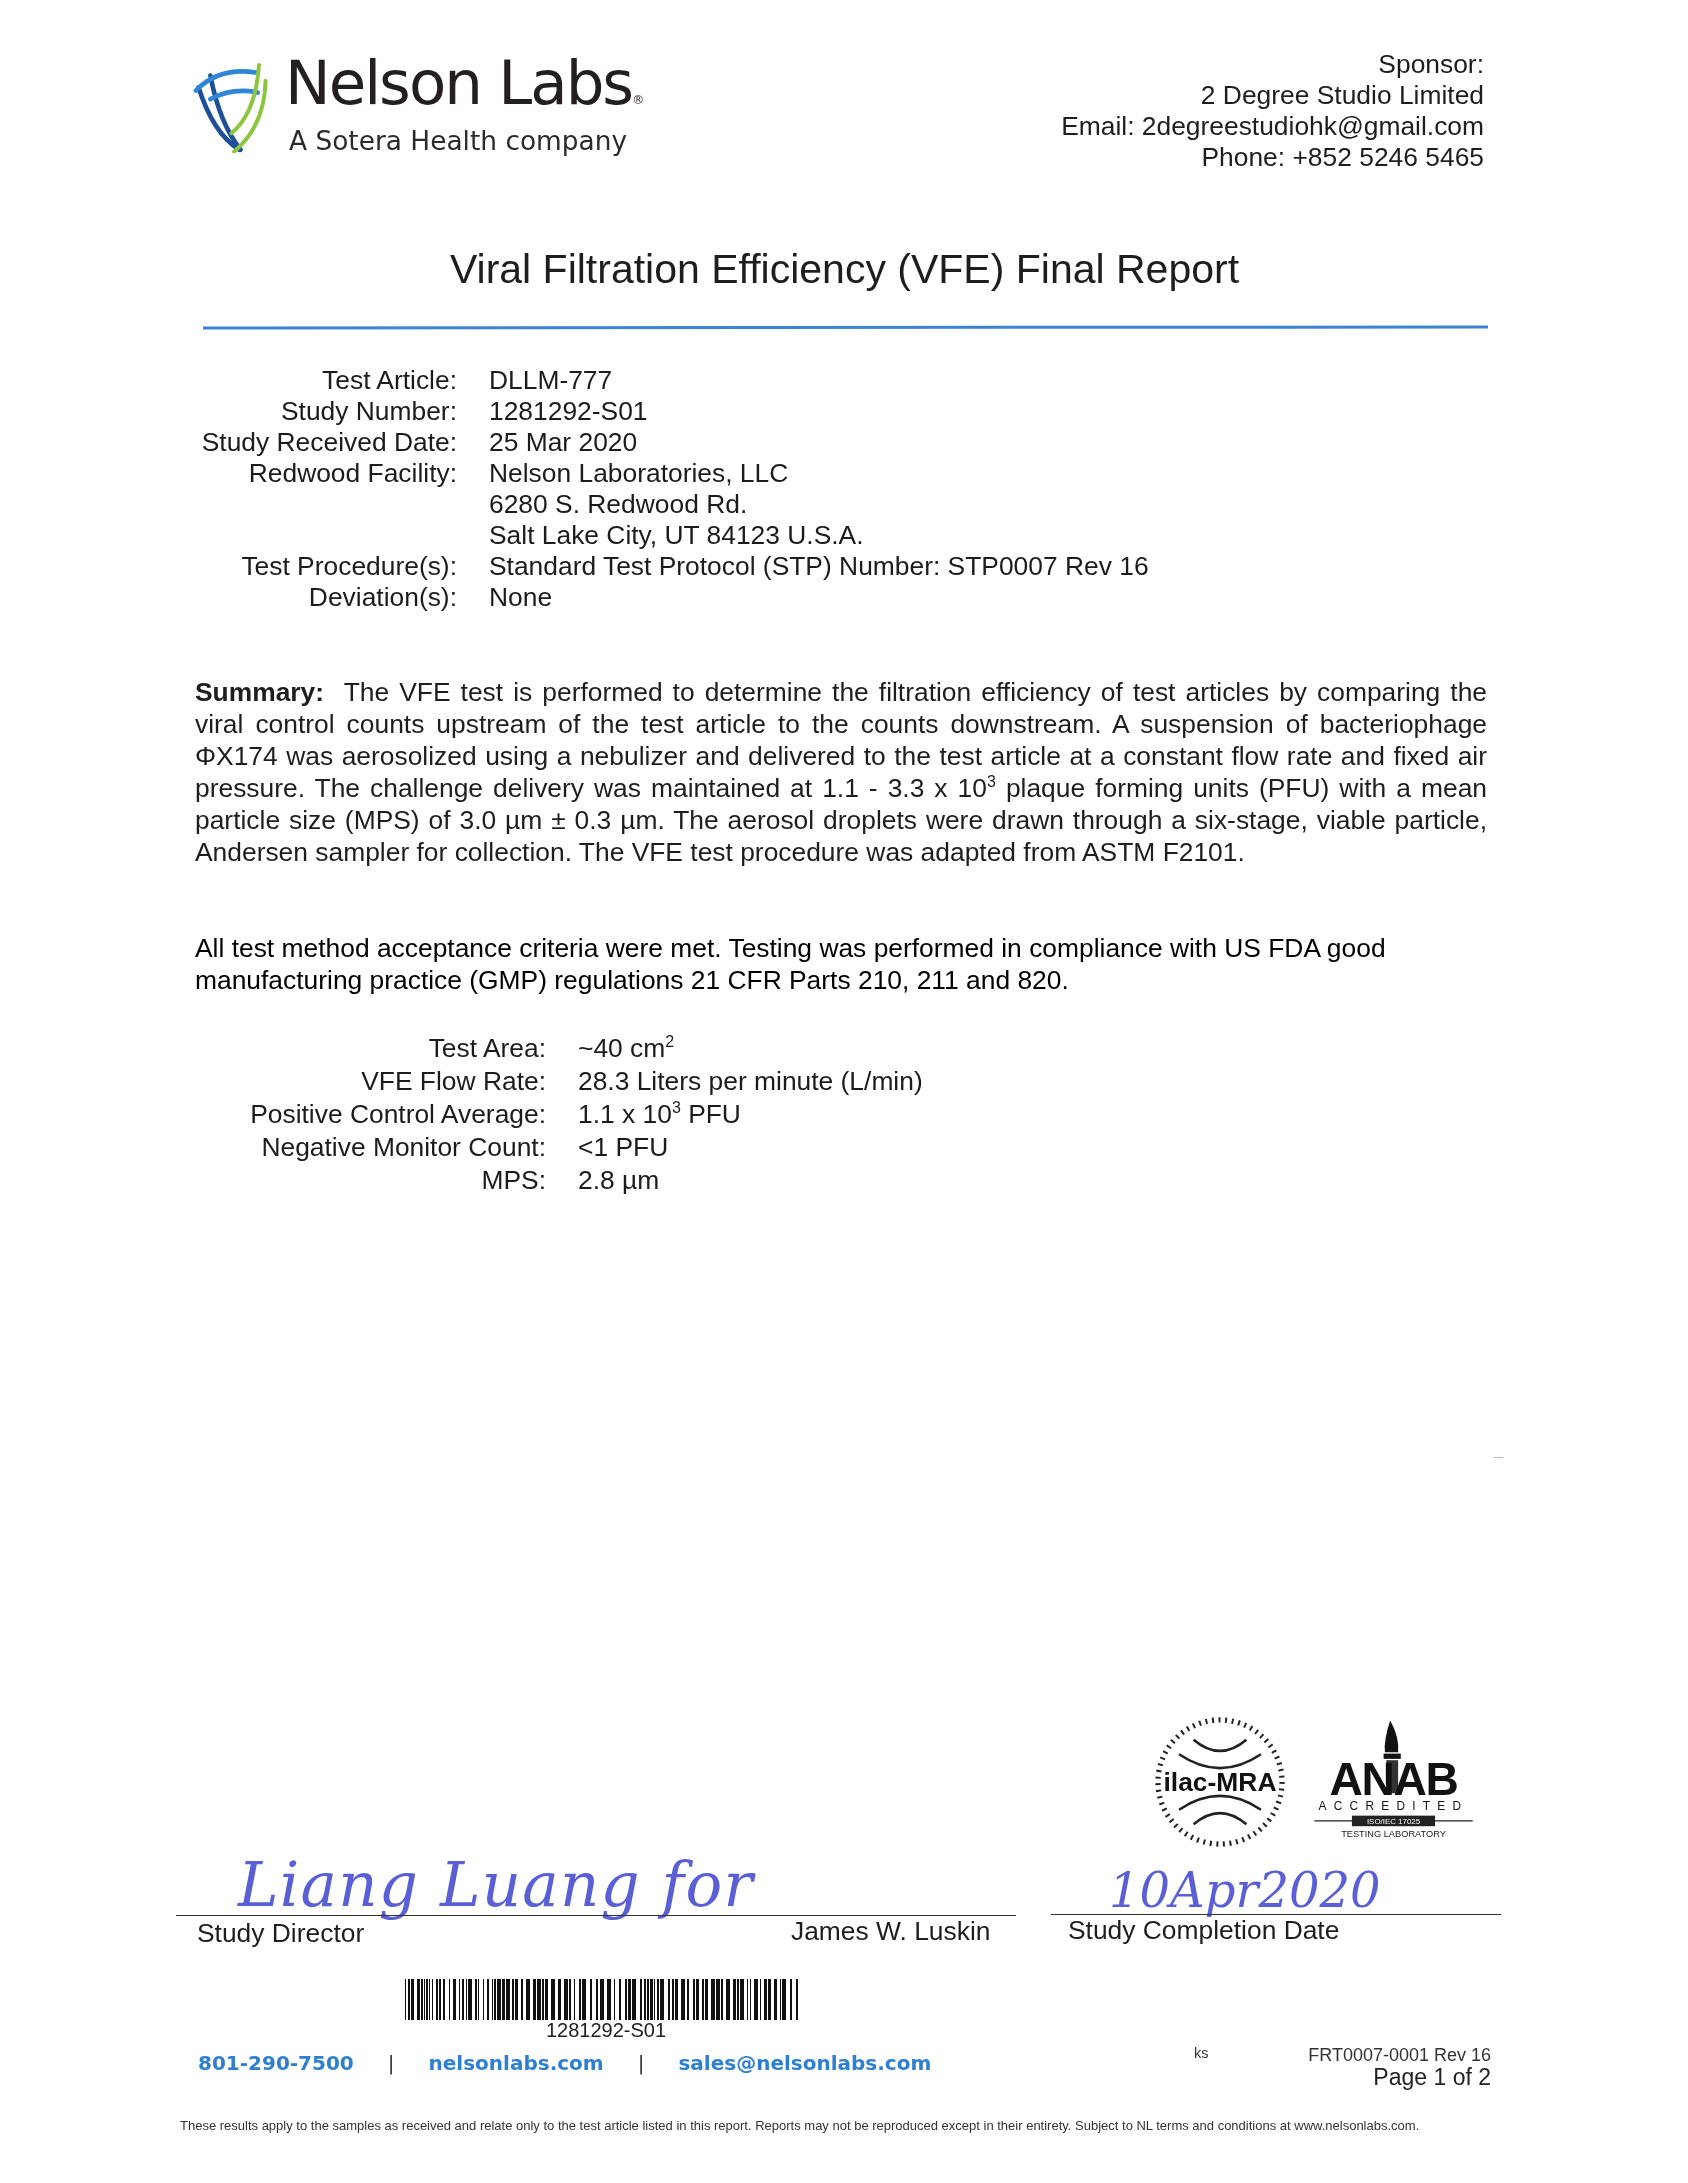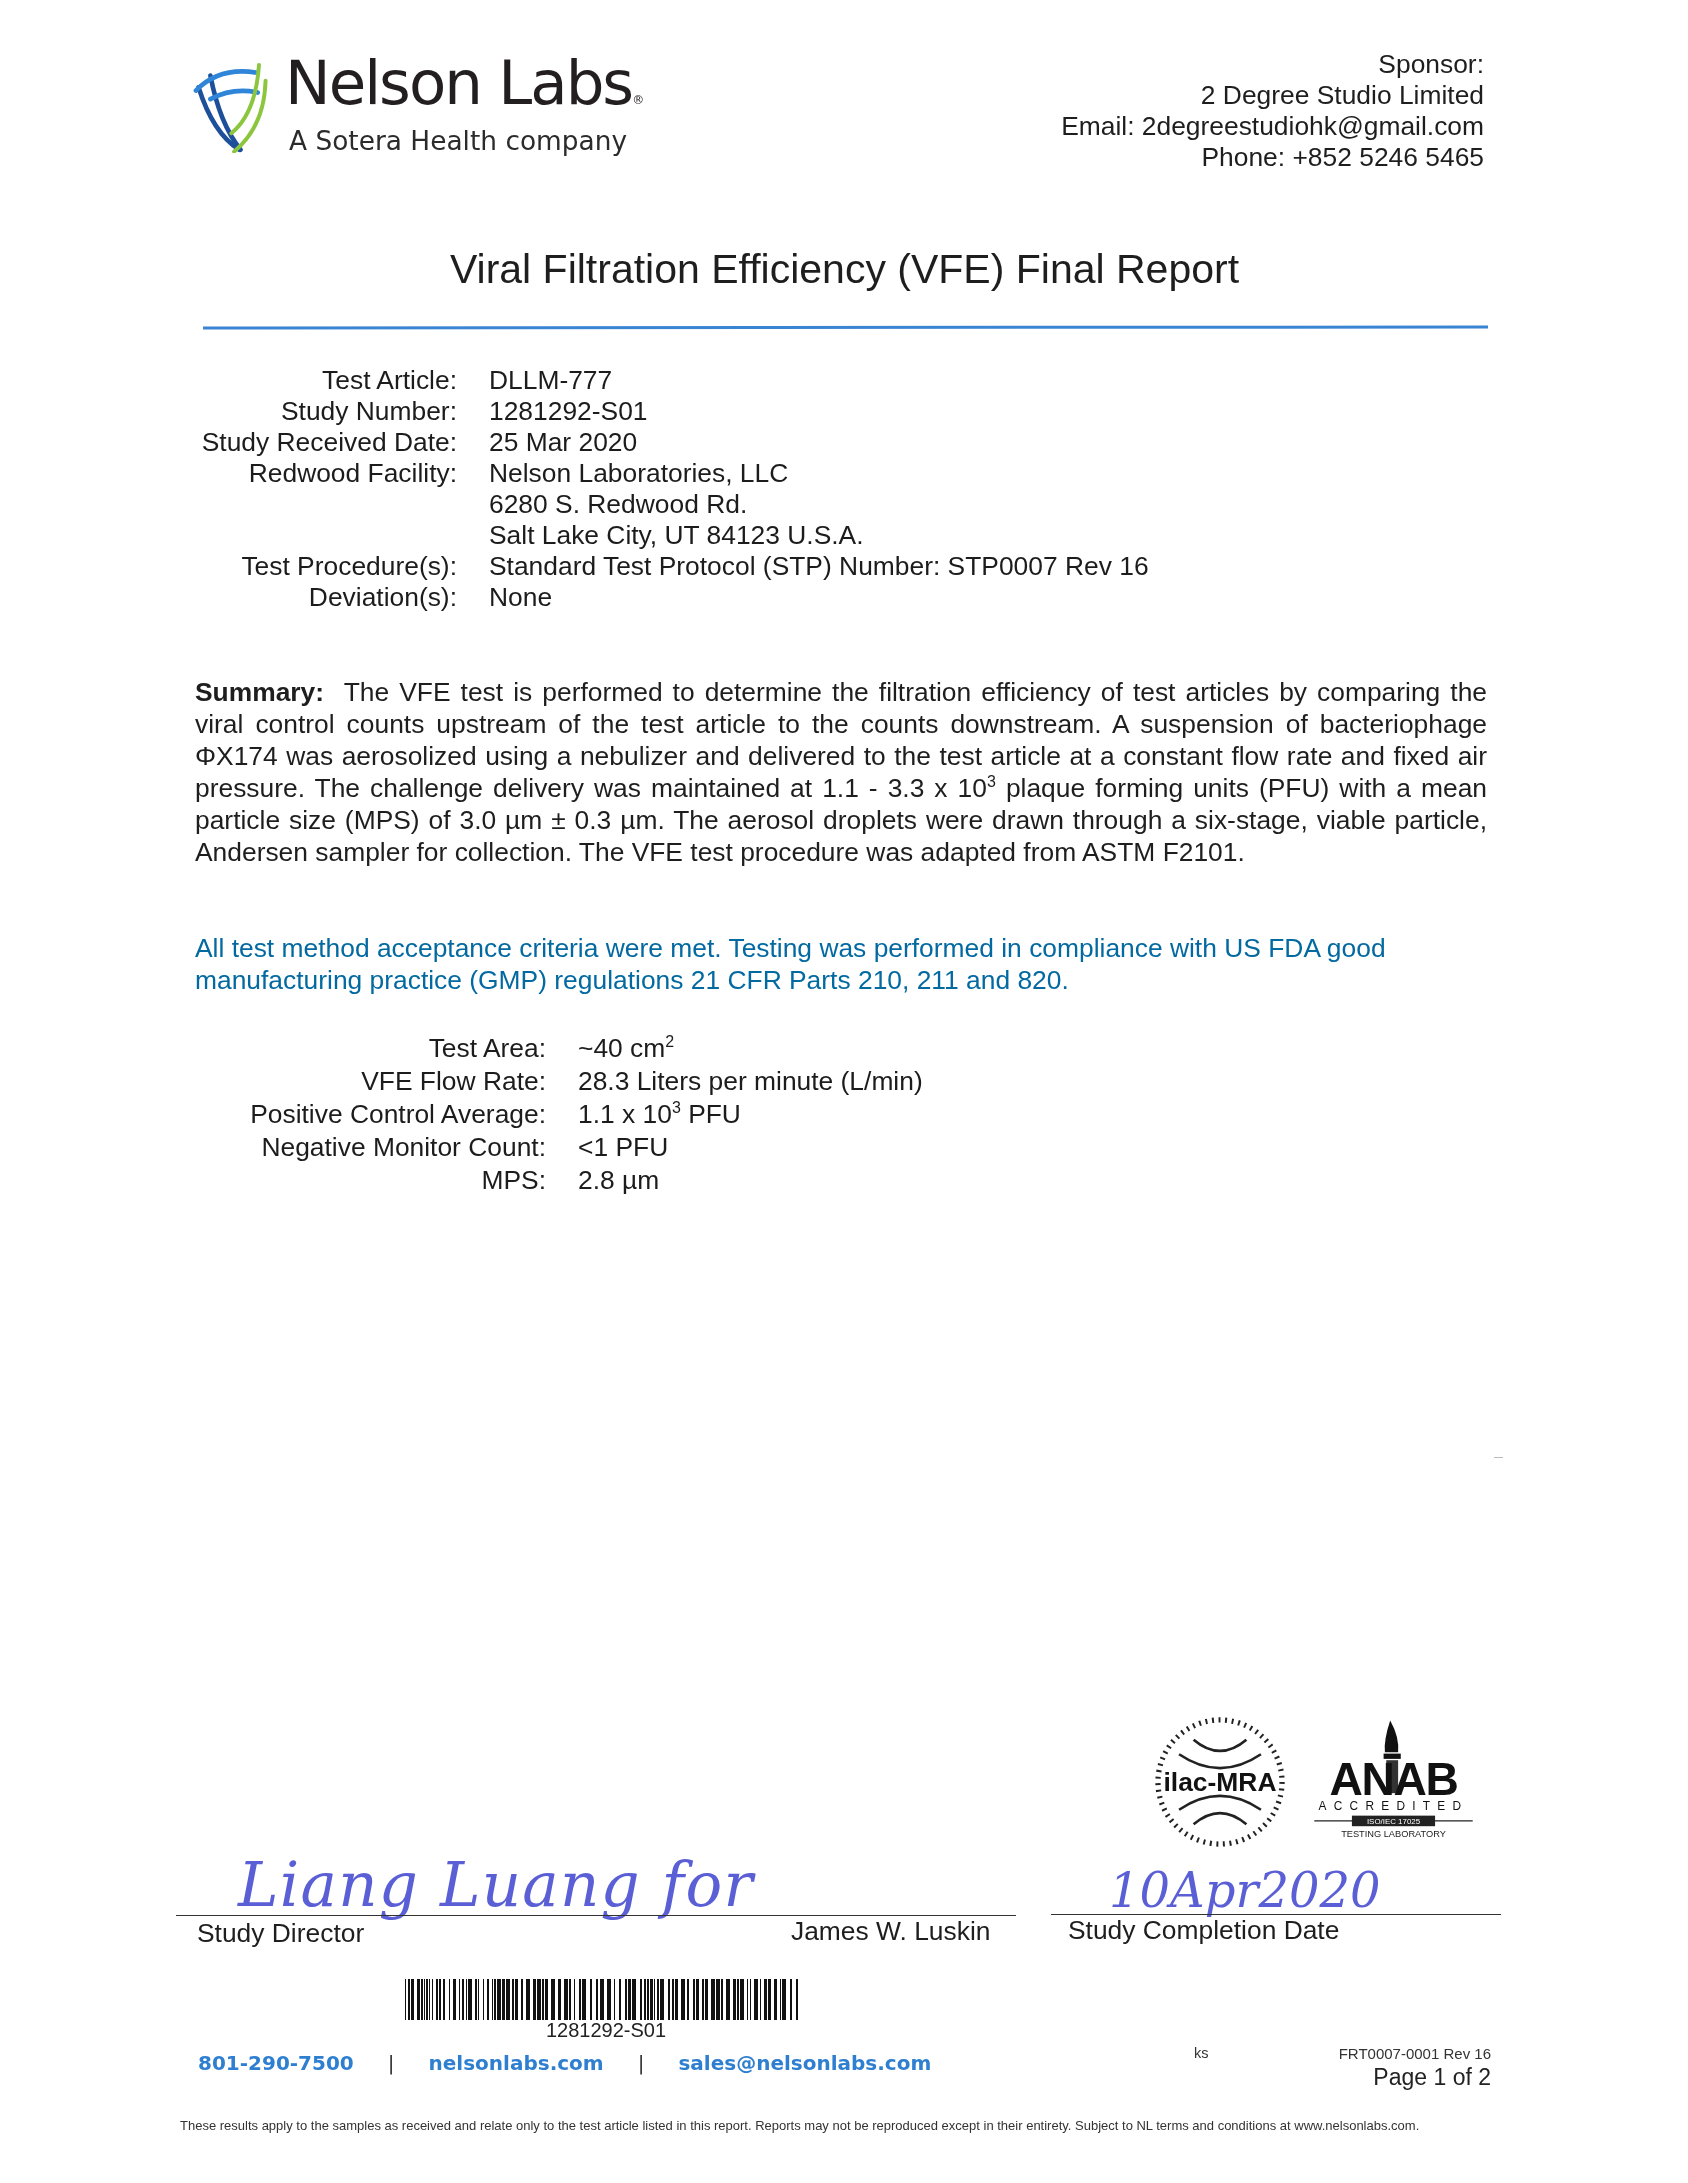--- a/index.html
+++ b/index.html
@@ -20,21 +20,21 @@
 
   
   .info { top: 365px; left: 0; width: 1384px; font-size: 26.4px; line-height: 31px; }
   .info-row { display: flex; }
   .info-label { width: 489px; text-align: right; padding-right: 32px; box-sizing: border-box; }
   .info-value { flex: 1; }
 
   
   .summary { left: 195px; width: 1292px; top: 676px; font-size: 26.4px; line-height: 32px; text-align: justify; color: #1e1e1e; }
   .summary b { font-weight: bold; }
-  .para2 { left: 195px; width: 1292px; top: 932px; font-size: 26.4px; line-height: 32px; color: #0369a1; }
+  .para2 { left: 195px; width: 1292px; top: 932px; font-size: 26.4px; line-height: 32px; color: #000000; }
 
   
   .params { top: 1032px; left: 0; width: 1689px; font-size: 26.4px; line-height: 33px; }
   .params .info-label { width: 578px; padding-right: 32px; }
   sup { font-size: 16px; line-height: 0; vertical-align: super; }
 
   
   .ilac { left: 1154px; top: 1716px; width: 132px; height: 132px; }
   .anab { left: 1311px; top: 1714px; width: 165px; height: 132px; }
 
@@ -51,21 +51,21 @@
 
   
   .barcode { left: 405px; top: 1979px; width: 402px; height: 41px; display: flex; align-items: stretch; }
   .barcode i { display: block; background: #111; margin-right: 2px; }
   .barcode-num { left: 405px; width: 402px; top: 2019px; text-align: center; font-size: 20px; color: #222; }
 
   
   .footer-links { left: 198px; top: 2051px; font-family: "DejaVu Sans", sans-serif; font-size: 20px; color: #2f7fd0; font-weight: bold; display: flex; align-items: center; }
   .footer-links .sep { color: #333; font-weight: normal; margin: 0 34px; }
   .ks { left: 1194px; top: 2045px; font-size: 14.5px; color: #333; }
-  .form-no { right: 198px; top: 2045px; font-size: 15px; color: #333; }
+  .form-no { right: 198px; top: 2045px; font-size: 18px; color: #333; }
   .page-no { right: 198px; top: 2064px; font-size: 23px; color: #222; }
   .disclaimer { left: 180px; top: 2118px; font-size: 13px; color: #333; white-space: nowrap; }
   .dash-mark { left: 1494px; top: 1457px; width: 9.2px; height: 1.3px; background: #bbb; }
 </style>
 </head>
 <body>
 
 <div class="abs logo-mark">
   <svg width="86" height="92" viewBox="0 0 130 140">
     <path d="M8 40 Q 30 110 70 135" stroke="#1e4f9a" stroke-width="7" fill="none" stroke-linecap="round"></path>

